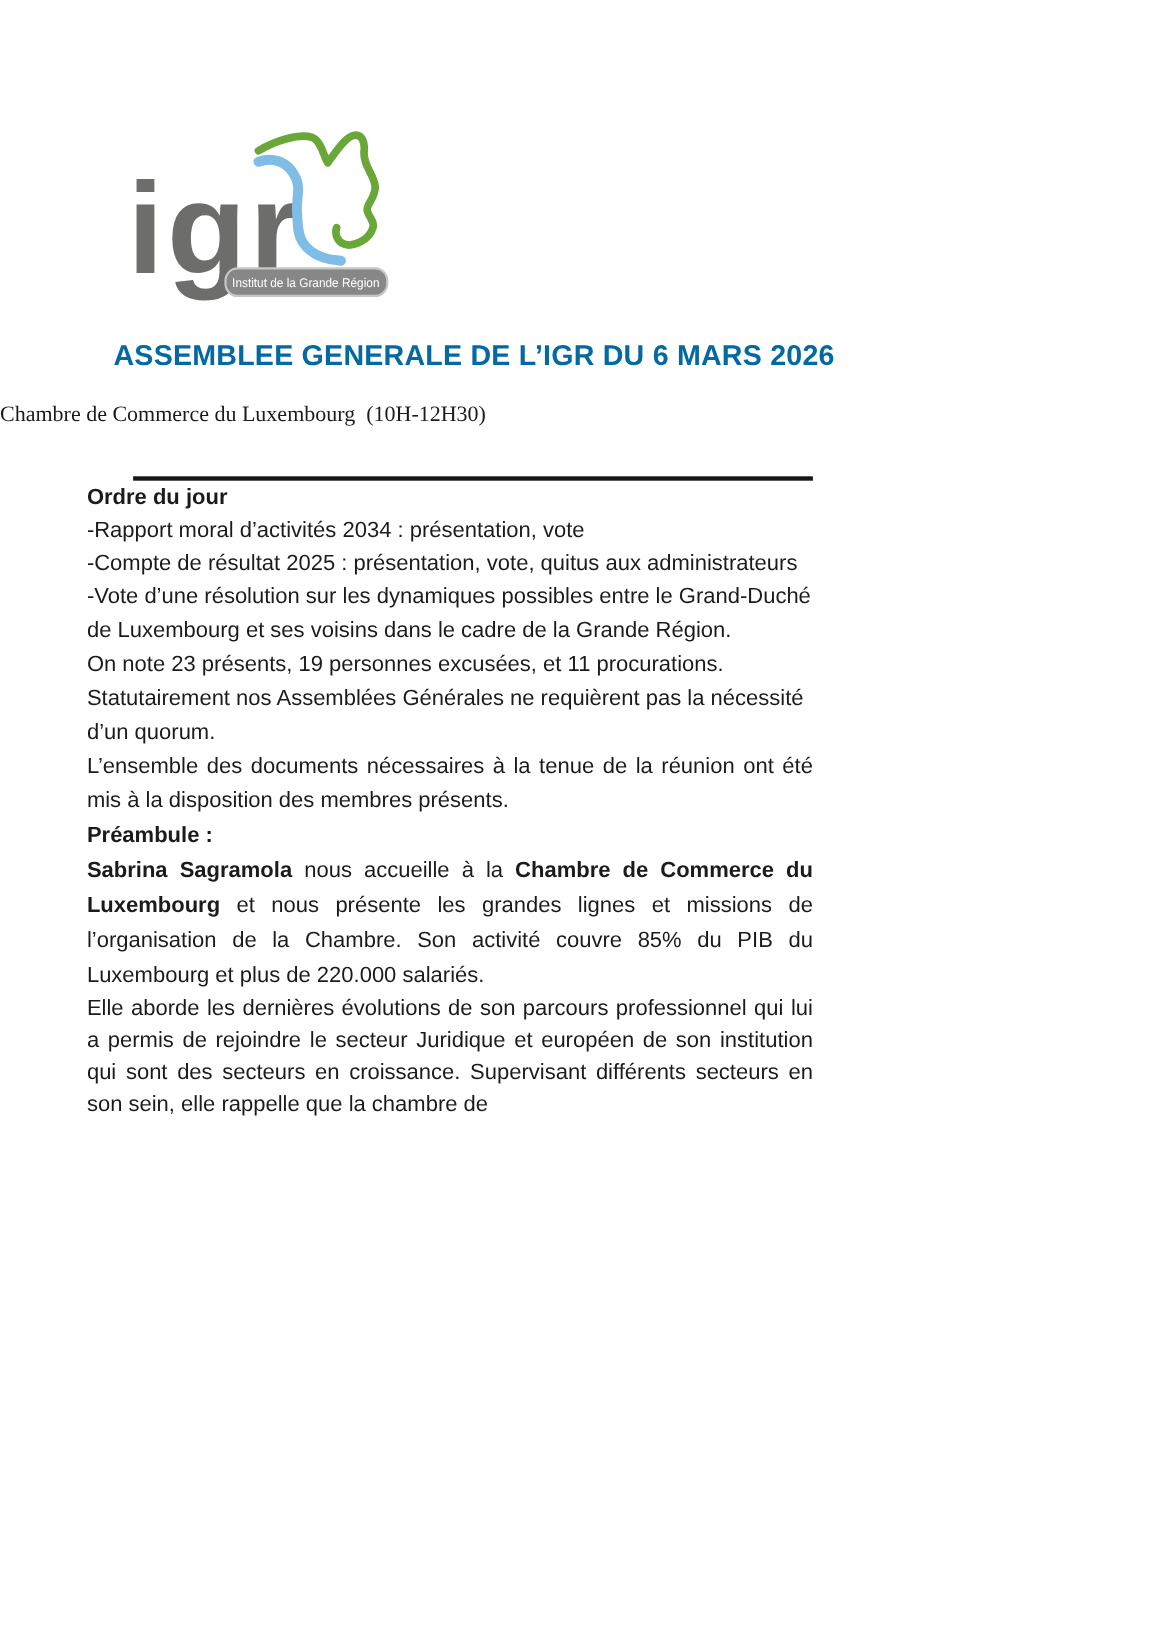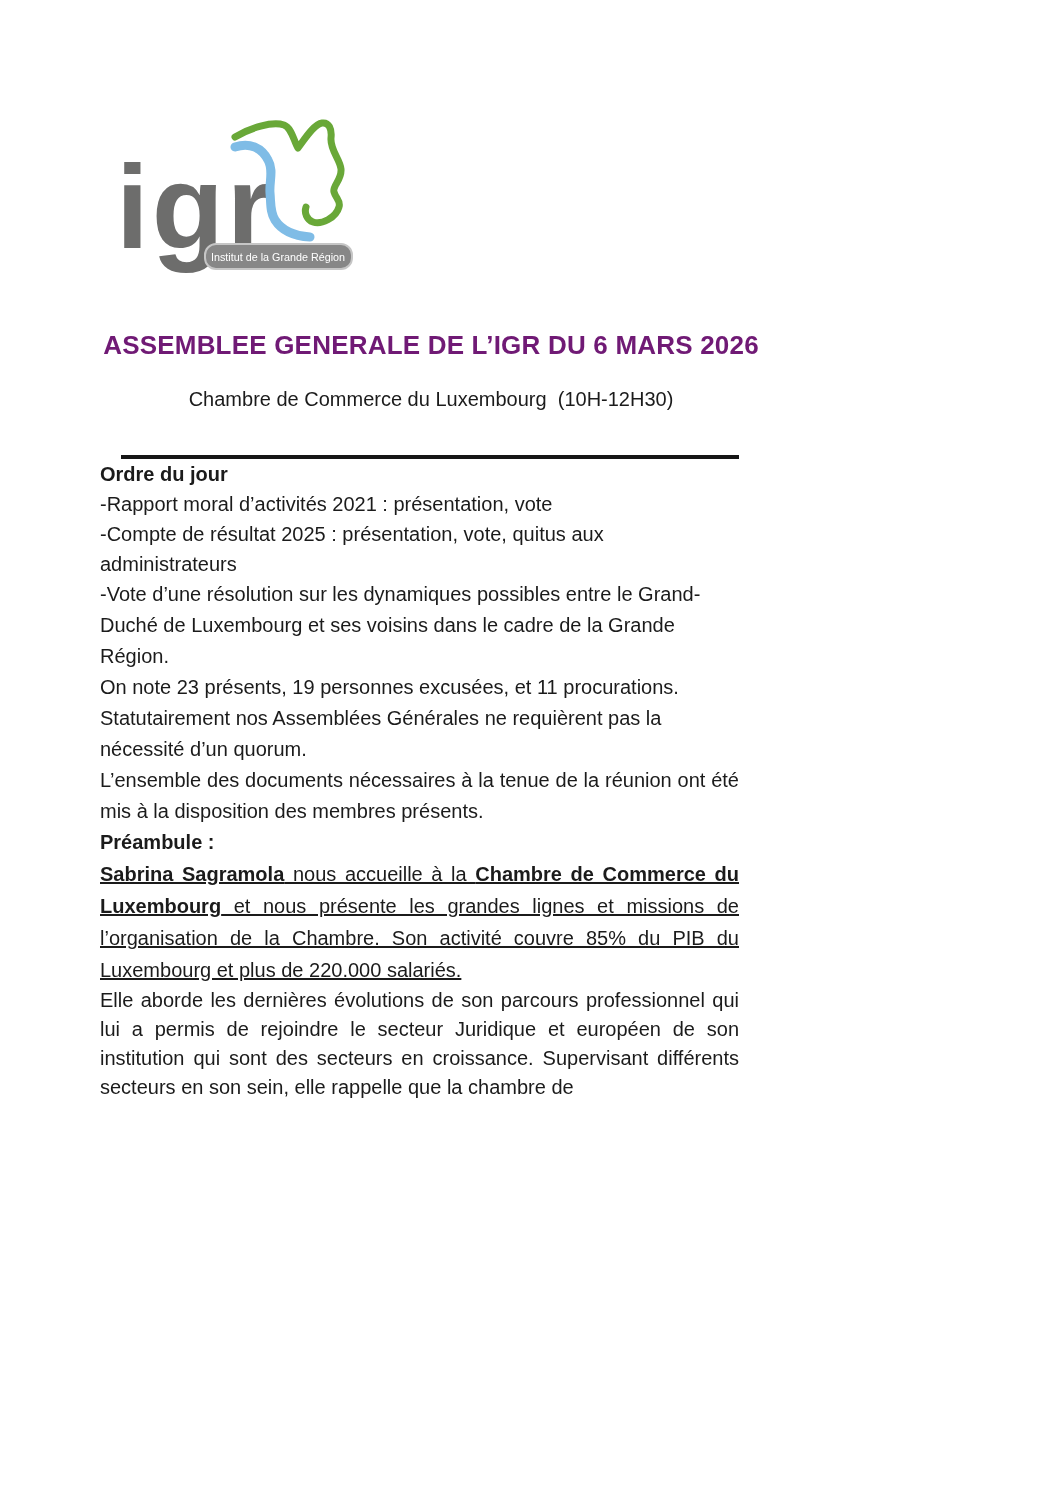--- a/index.html
+++ b/index.html
@@ -3,36 +3,36 @@
 <meta charset="utf-8">
 <style>
   html,body { margin:0; padding:0; background:#ffffff; }
   .page {
     position:relative; width:862px; height:1497px; background:#ffffff;
     font-family:"Liberation Sans", sans-serif; font-size:20px; line-height:31px;
     color:#1b1b1b; overflow:hidden;
   }
   .logo { margin:112px 0 0 120px; width:235px; height:165px; }
   .doc-title {
-    margin:53px 0 0; text-align:center; font-size:26px; line-height:30px;
-    font-weight:700; color:#701a75; letter-spacing:0.2px;
+    margin:31px 0 0; text-align:center; font-size:26px; line-height:30px;
+    font-weight:700; color:#0369a1; letter-spacing:0.2px;
   }
-  .doc-subtitle { margin:27px 0 0; text-align:center; line-height:24px; white-space:pre-wrap; }
+  .doc-subtitle { margin:27px 0 0; line-height:24px; white-space:pre-wrap;font-family:Liberation Serif, serif; }
   .title-rule { margin:44px 123px 0 121px; border:none; border-top:4px solid #161616; height:0; }
-  .content { margin:0 123px 0 100px; }
+  .content { margin:0 123px 0 79px; }
   .content p, .content div.block { margin:0; }
   .agenda-heading { margin-top:36px; font-weight:700; line-height:30px; }
   .agenda-item { line-height:30px; }
   .resolution { margin-top:33px; }
   .separator { margin-top:38px; white-space:nowrap; letter-spacing:0; }
   .attendance { margin-top:49px; }
   .quorum { margin-top:44px; }
   .documents { margin-top:12px; text-align:justify; }
   .preamble-heading { margin-top:41px; font-weight:700; }
-  .preamble-p1 { margin-top:16px; text-align:justify; line-height:32px;text-decoration:underline; }
+  .preamble-p1 { margin-top:16px; text-align:justify; line-height:32px; }
   .preamble-p2 { margin-top:10px; text-align:justify; line-height:29px; }
   .pagebox { position:absolute; left:933px; top:1381px; width:53px; height:38px; }
 </style>
 </head>
 <body>
 
 <div class="page">
 
   <div class="logo">
     <svg viewBox="0 0 235 165" width="235" height="165">
@@ -56,21 +56,21 @@
   </div>
 
   <h1 class="doc-title">ASSEMBLEE GENERALE DE L’IGR DU 6 MARS 2026</h1>
   <div class="doc-subtitle">Chambre de Commerce du Luxembourg  (10H-12H30)</div>
   <hr class="title-rule">
 
   <div class="content">
 
     <p class="agenda-heading">Ordre du jour</p>
     <div class="block">
-      <div class="agenda-item">-Rapport moral d’activités 2021 : présentation, vote</div>
+      <div class="agenda-item">-Rapport moral d’activités 2034 : présentation, vote</div>
       <div class="agenda-item">-Compte de résultat 2025 : présentation, vote, quitus aux administrateurs</div>
     </div>
 
     <p class="resolution">-Vote d’une résolution sur les dynamiques possibles entre le Grand-Duché de Luxembourg et ses voisins dans le cadre de la Grande Région.</p>
 
 
     <p class="attendance">On note 23 présents, 19 personnes excusées, et 11 procurations.</p>
     <p class="quorum">Statutairement nos Assemblées Générales ne requièrent pas la nécessité d’un quorum.</p>
     <p class="documents">L’ensemble des documents nécessaires à la tenue de la réunion ont été mis à la disposition des membres présents.</p>
 

